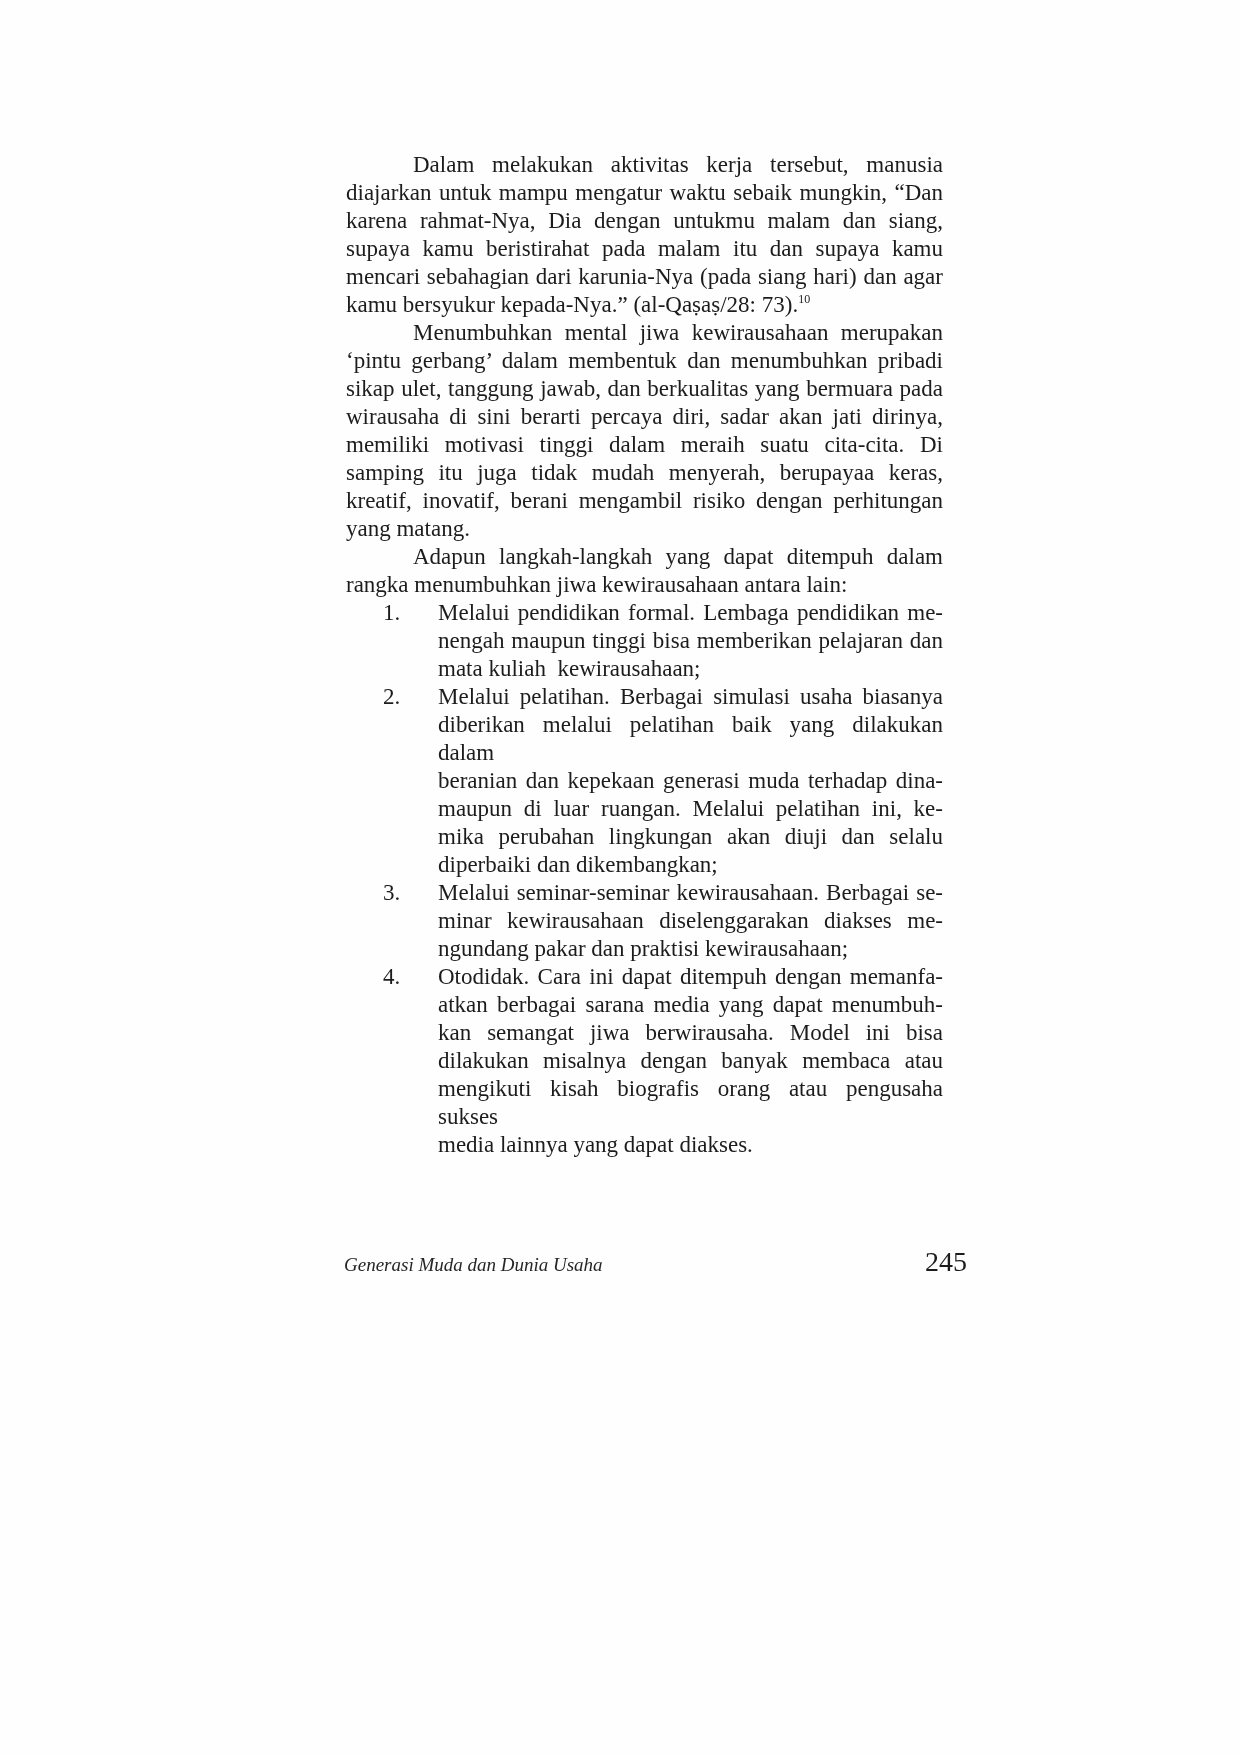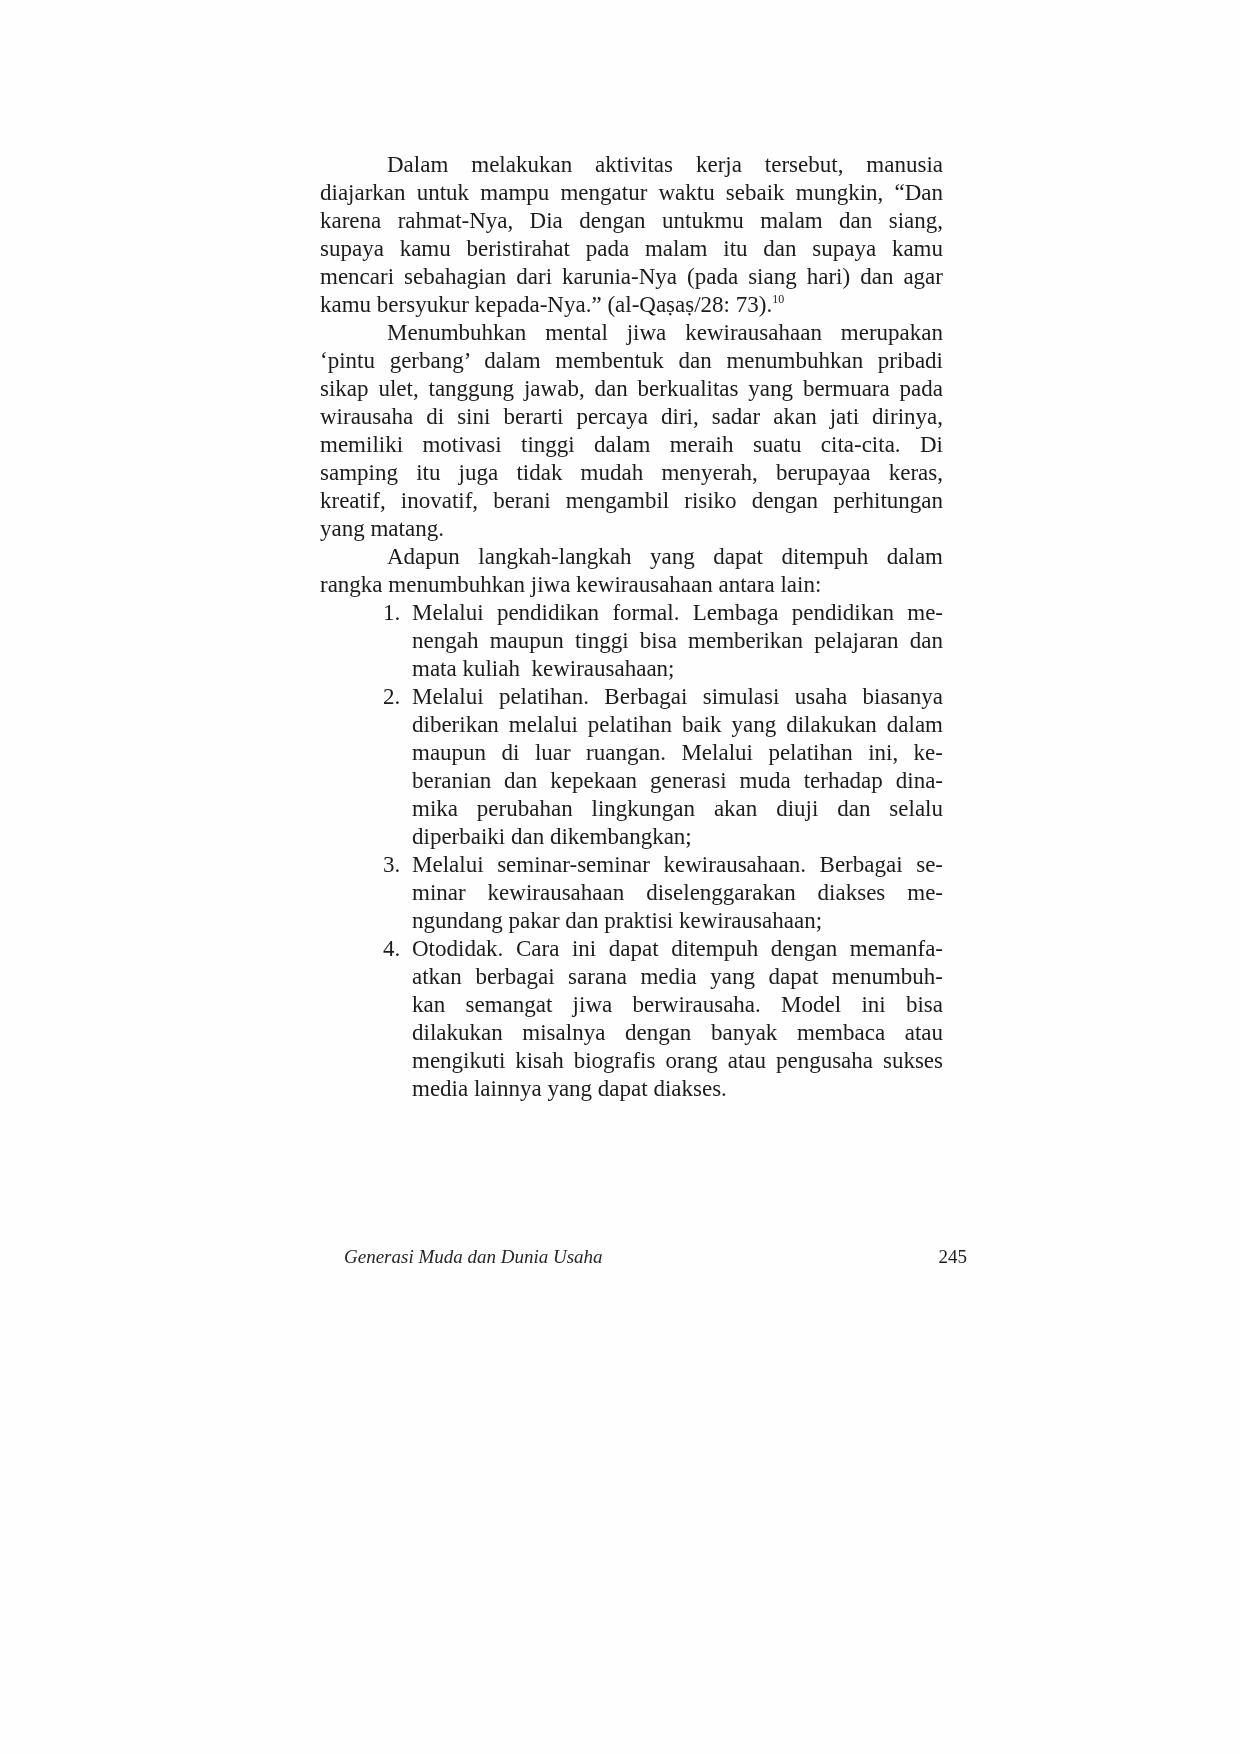--- a/index.html
+++ b/index.html
@@ -22,20 +22,21 @@
     top: 151px;
     width: 623px;
     font-size: 23px;
     line-height: 28px;
   }
   .line {
     text-align: justify;
     text-align-last: justify;
     -moz-text-align-last: justify;
     white-space: normal;
+    margin-left: 26px;
   }
   .line.ind { text-indent: 67px; }
   .line.last {
     text-align-last: left;
     -moz-text-align-last: left;
   }
   .list-item {
     position: relative;
     margin-left: 92px;
     width: 531px;
@@ -63,21 +64,21 @@
     justify-content: space-between;
     align-items: baseline;
     margin-left: 24px;
   }
   .footer-title {
     font-style: italic;
     font-size: 19px;
     color: #262626;
   }
   .page-number {
-    font-size: 19px;
+    font-size: 28px;
     color: #1c1c1c;
   }
 </style>
 </head>
 <body>
 
 <div class="page">
 
   <div class="text-block">
 
@@ -112,22 +113,22 @@
         <span class="num">1.</span>
         <div class="line">Melalui pendidikan formal. Lembaga pendidikan me-</div>
         <div class="line">nengah maupun tinggi bisa memberikan pelajaran dan</div>
         <div class="line last">mata kuliah&nbsp; kewirausahaan;</div>
       </div>
 
       <div class="list-item">
         <span class="num">2.</span>
         <div class="line">Melalui pelatihan. Berbagai simulasi usaha biasanya</div>
         <div class="line">diberikan melalui pelatihan baik yang dilakukan dalam</div>
+        <div class="line">beranian dan kepekaan generasi muda terhadap dina-</div>
         <div class="line">maupun di luar ruangan. Melalui pelatihan ini, ke-</div>
-        <div class="line">beranian dan kepekaan generasi muda terhadap dina-</div>
         <div class="line">mika perubahan lingkungan akan diuji dan selalu</div>
         <div class="line last">diperbaiki dan dikembangkan;</div>
       </div>
 
       <div class="list-item">
         <span class="num">3.</span>
         <div class="line">Melalui seminar-seminar kewirausahaan. Berbagai se-</div>
         <div class="line">minar kewirausahaan diselenggarakan diakses me-</div>
         <div class="line last">ngundang pakar dan praktisi kewirausahaan;</div>
       </div>

